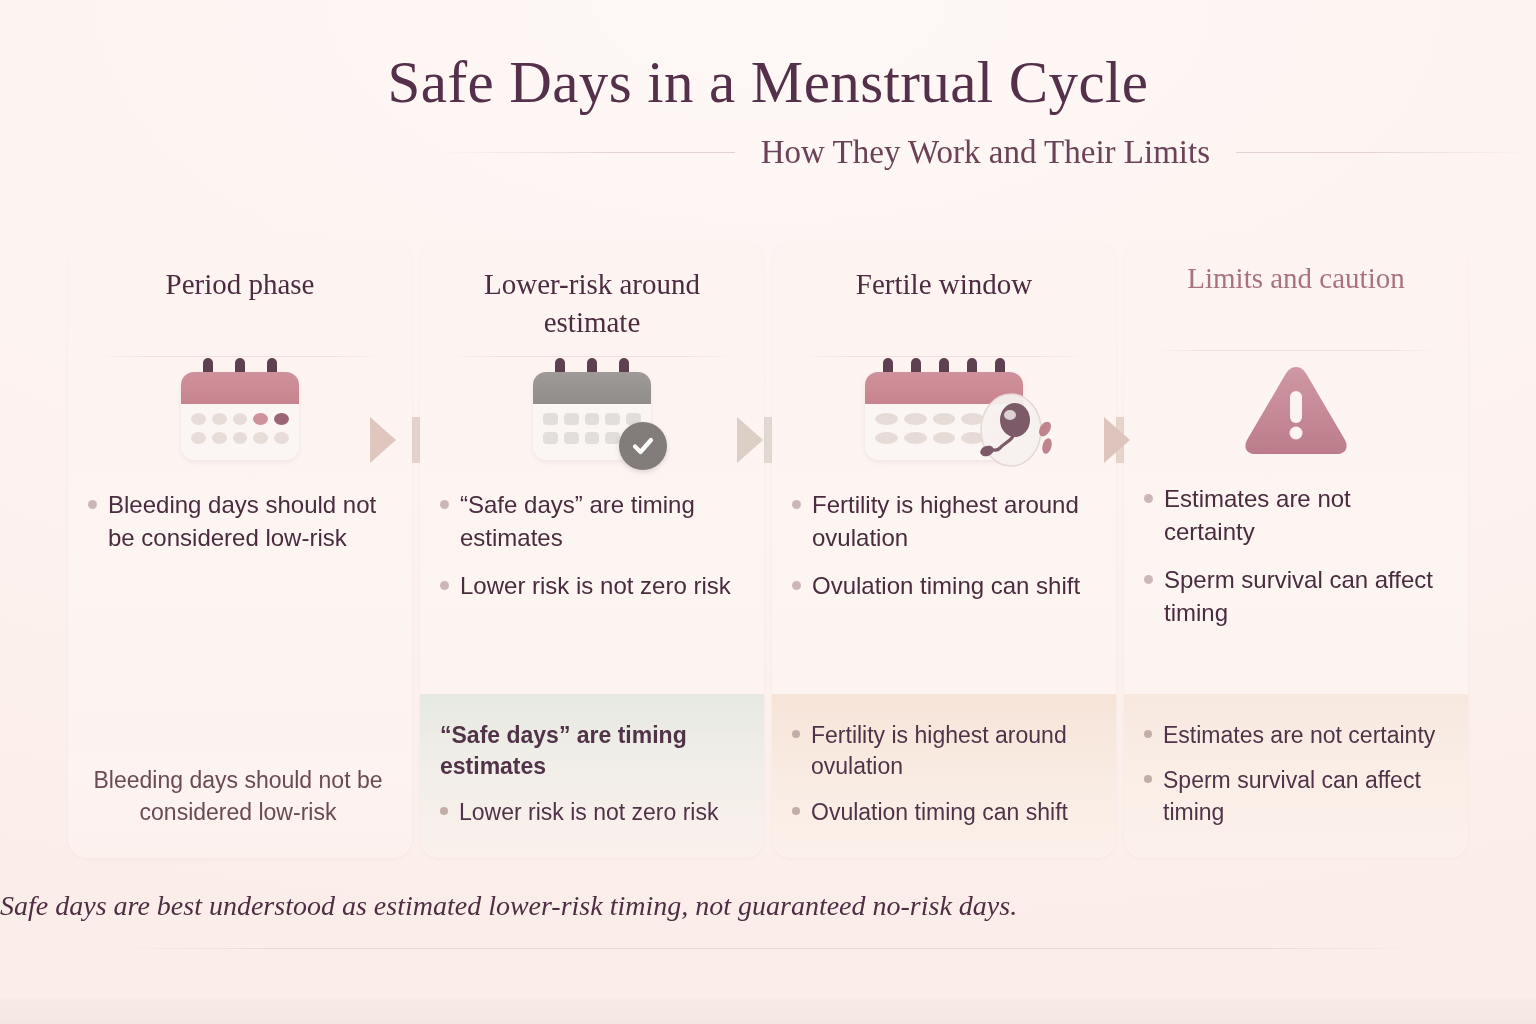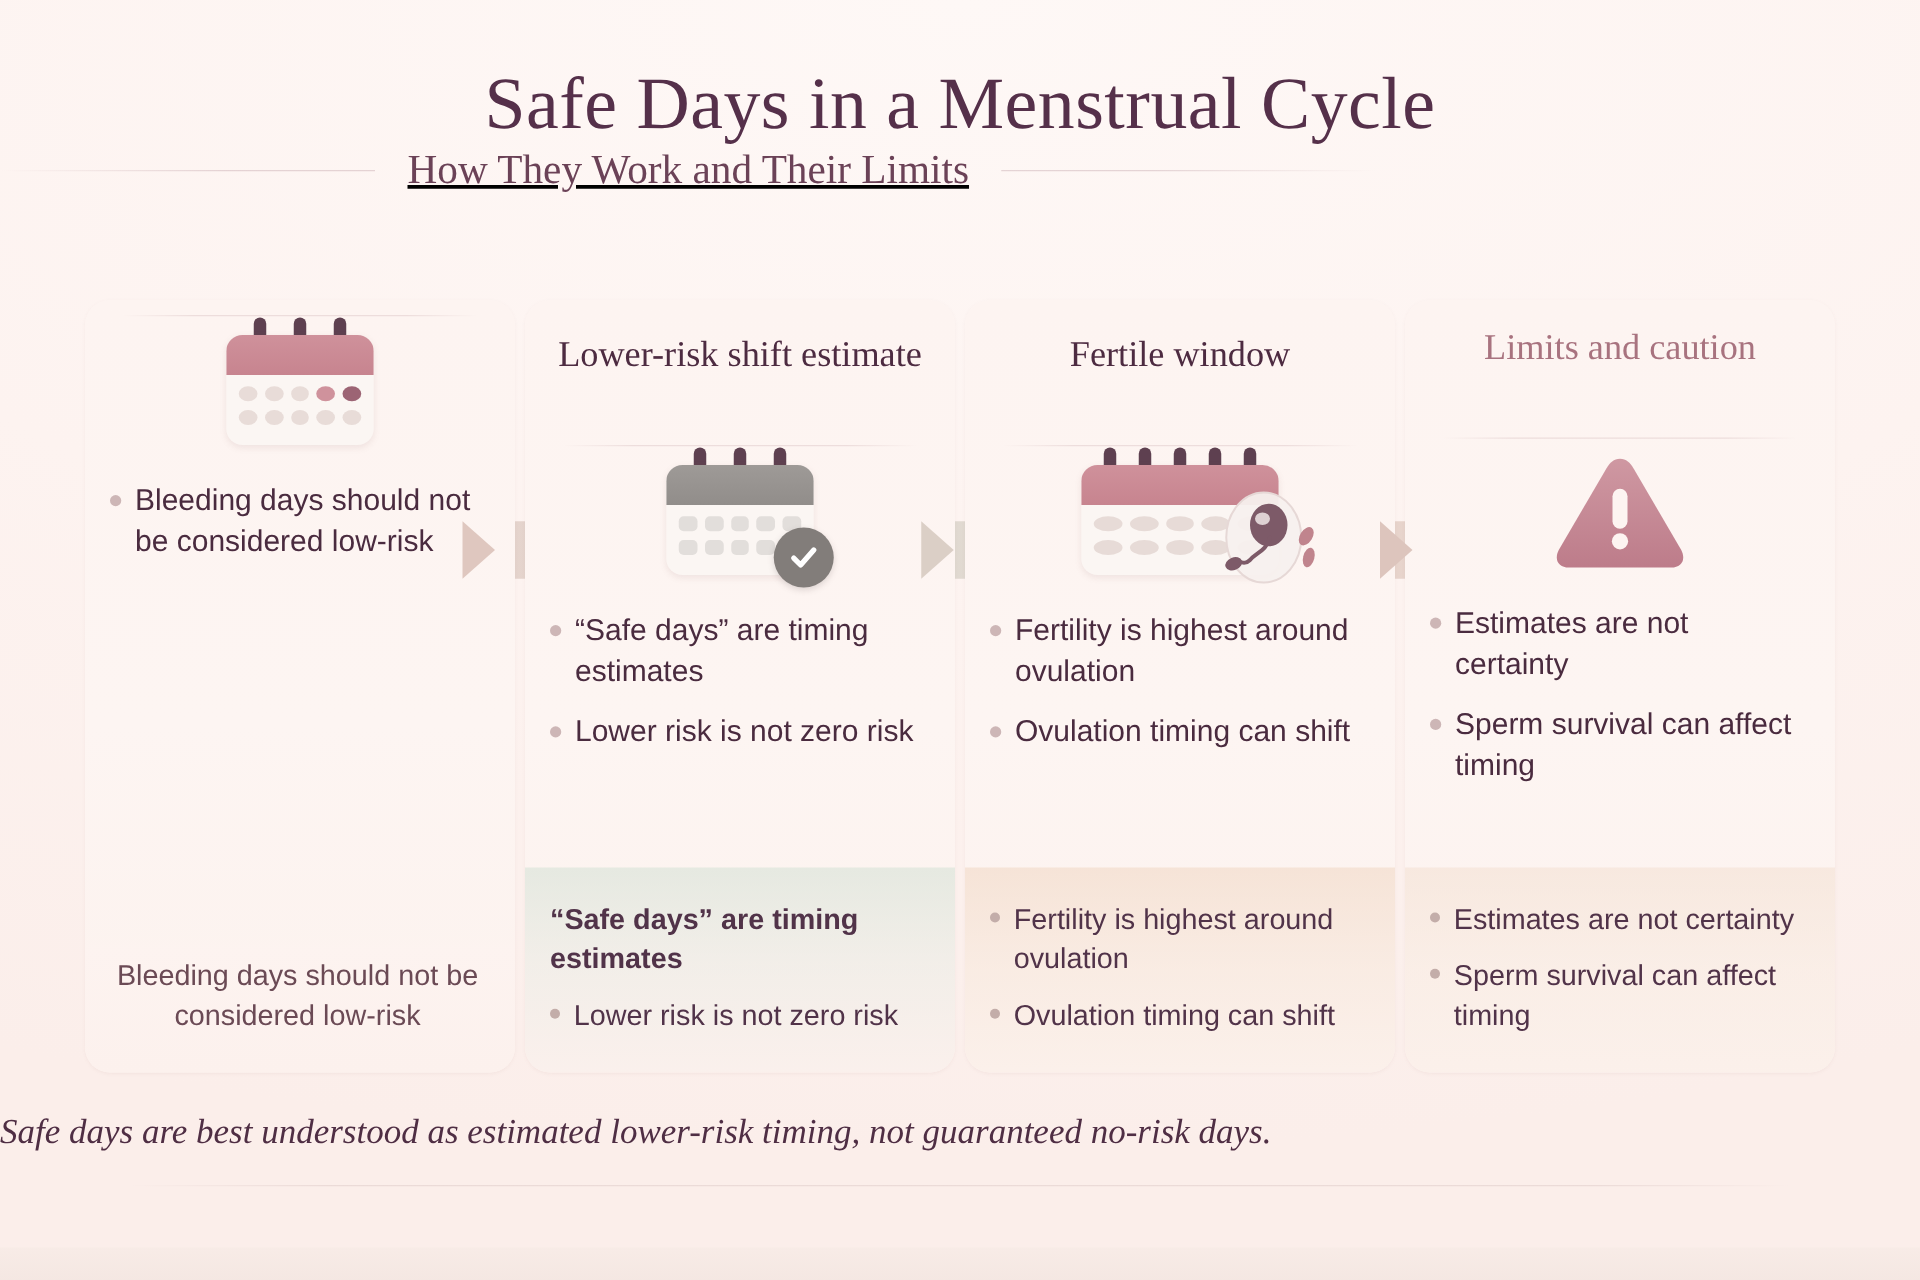--- a/index.html
+++ b/index.html
@@ -21,21 +21,21 @@
   }
 
   
   .header{position:absolute;left:0;right:0;top:52px;text-align:center;}
   .title{
     font-family:"Liberation Serif", serif;
     font-size:59px;color:#55304a;letter-spacing:.4px;
     font-weight:400;line-height:1.05;
   }
   .sub-wrap{
-    margin-top:4px;display:flex;align-items:center;justify-content:flex-start;gap:26px;text-decoration:underline;
+    margin-top:20px;display:flex;align-items:center;justify-content:flex-end;gap:26px;
   }
   .rule{height:1px;width:300px;background:linear-gradient(90deg,rgba(170,130,140,0) 0%,rgba(170,130,140,.30) 60%,rgba(170,130,140,.30) 100%);}
   .rule.right{background:linear-gradient(270deg,rgba(170,130,140,0) 0%,rgba(170,130,140,.30) 60%,rgba(170,130,140,.30) 100%);}
   .subtitle{
     font-family:"Liberation Serif", serif;
     font-size:33px;color:#6b4257;font-weight:400;white-space:nowrap;
   }
 
   
   .band{
@@ -192,20 +192,21 @@
   </div>
   <div class="arrowhead" style="left:1102px">
     <svg viewBox="0 0 40 82">
         <path d="M2 18 L28 41 L2 64 Z" fill="#ddc5bd"></path>
       </svg>
   </div>
 
   <div class="cards">
 
     <div class="card">
+      <div class="card-title">Period phase</div>
       <div class="divider"></div>
       <div class="icon-zone">
         <div class="cal rose">
           <div class="rings">
             <div class="ring"></div>
               <div class="ring"></div>
               <div class="ring"></div>
           </div>
           <div class="body">
             <div class="head"></div>
@@ -232,21 +233,21 @@
       </div>
       <div class="echo">
         <div class="bullet centered">
 
           <span>Bleeding days should not be considered low-risk</span>
         </div>
       </div>
     </div>
 
     <div class="card tint-sage">
-      <div class="card-title">Lower-risk shift estimate</div>
+      <div class="card-title">Lower-risk around estimate</div>
       <div class="divider"></div>
       <div class="icon-zone">
         <div class="cal gray">
           <div class="rings">
             <div class="ring"></div>
               <div class="ring"></div>
               <div class="ring"></div>
           </div>
           <div class="body">
             <div class="head"></div>

